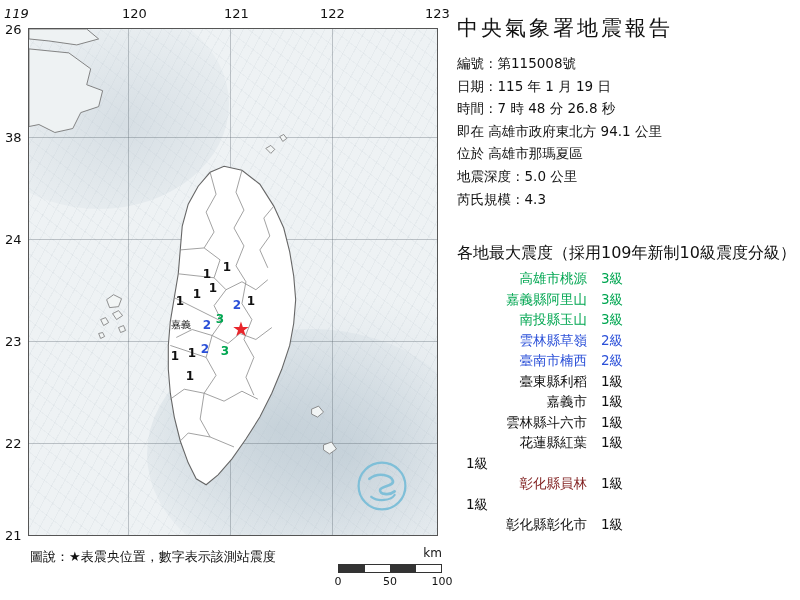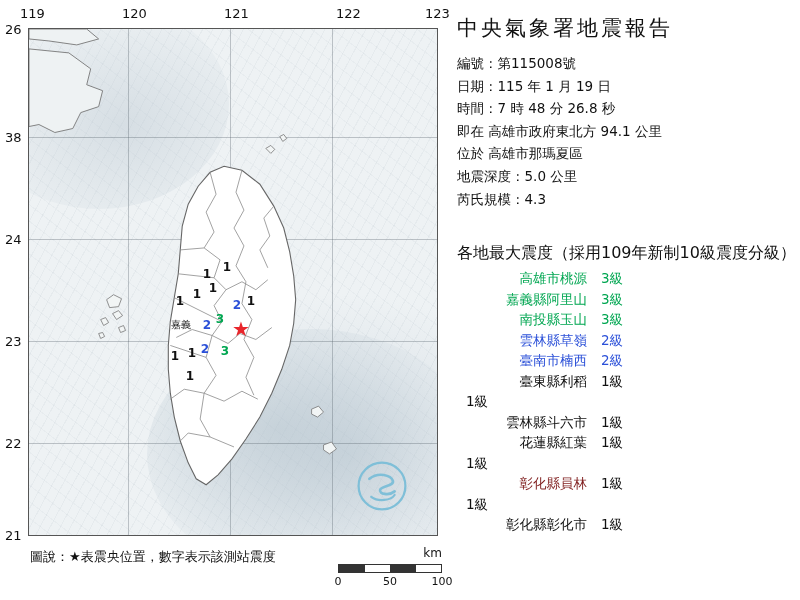--- a/index.html
+++ b/index.html
@@ -203,24 +203,24 @@
     color: #111;
   }
 </style>
 </head>
 <body>
 
 <div id="root">
 
   <div class="map-panel">
 
-    <div class="axis-label" style="left:20px; top:6px;">119</div>
+    <div class="axis-label" style="left:4px; top:6px;font-style:italic;">119</div>
     <div class="axis-label" style="left:122px; top:6px;">120</div>
     <div class="axis-label" style="left:224px; top:6px;">121</div>
-    <div class="axis-label" style="left:336px; top:6px;">122</div>
+    <div class="axis-label" style="left:320px; top:6px;">122</div>
     <div class="axis-label" style="left:425px; top:6px;">123</div>
 
     <div class="axis-label" style="left:5px; top:22px;">26</div>
     <div class="axis-label" style="left:5px; top:130px;">38</div>
     <div class="axis-label" style="left:5px; top:232px;">24</div>
     <div class="axis-label" style="left:5px; top:334px;">23</div>
     <div class="axis-label" style="left:5px; top:436px;">22</div>
     <div class="axis-label" style="left:5px; top:528px;">21</div>
 
     <div class="map-frame">
@@ -363,20 +363,21 @@
       </div>
       <div class="int-row">
         <div class="place" style="color:#2b50d8;">臺南市楠西</div>
         <div class="level" style="color:#2b50d8;">2級</div>
       </div>
       <div class="int-row">
         <div class="place" style="color:#111111;">臺東縣利稻</div>
         <div class="level" style="color:#111111;">1級</div>
       </div>
       <div class="int-row">
+        <div class="place" style="color:#111111;">嘉義市</div>
         <div class="level" style="color:#111111;">1級</div>
       </div>
       <div class="int-row">
         <div class="place" style="color:#111111;">雲林縣斗六市</div>
         <div class="level" style="color:#111111;">1級</div>
       </div>
       <div class="int-row">
         <div class="place" style="color:#111111;">花蓮縣紅葉</div>
         <div class="level" style="color:#111111;">1級</div>
       </div>

